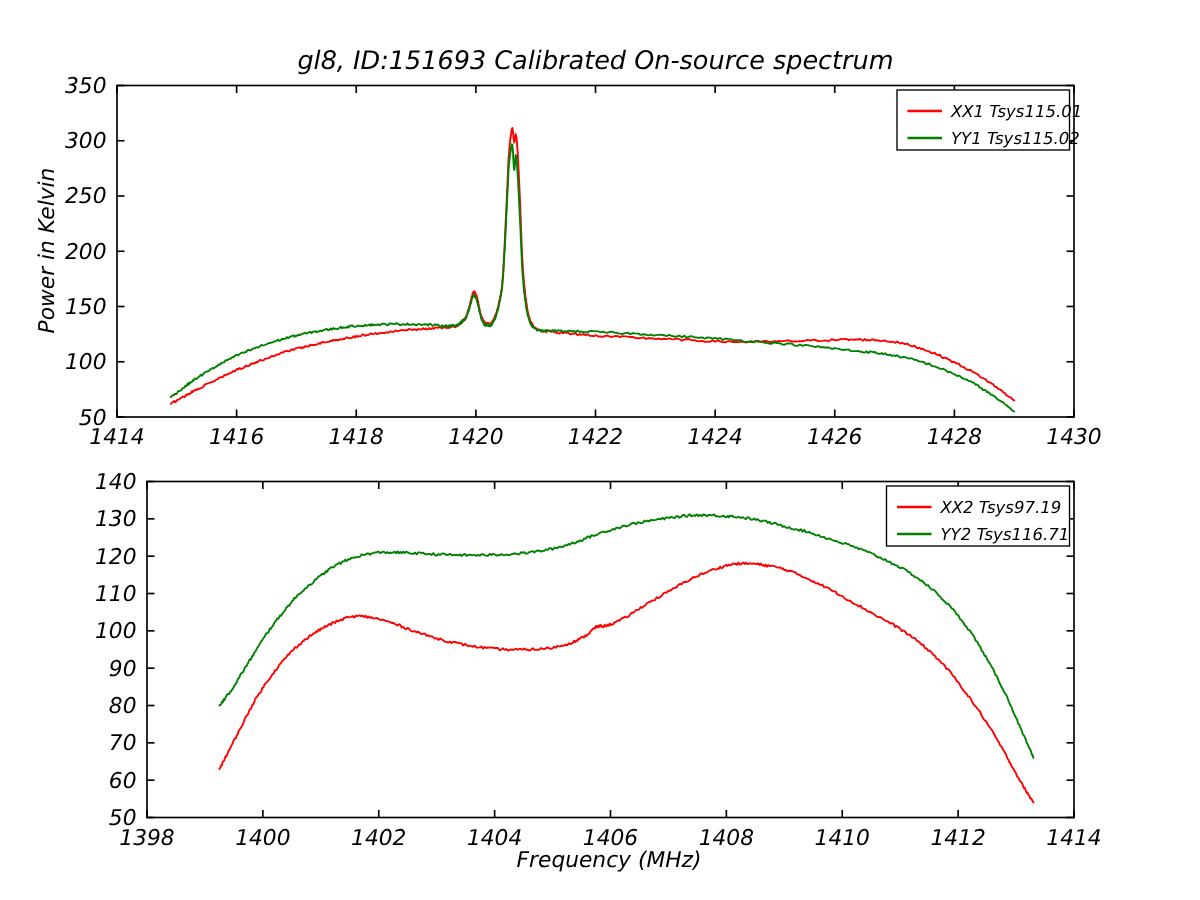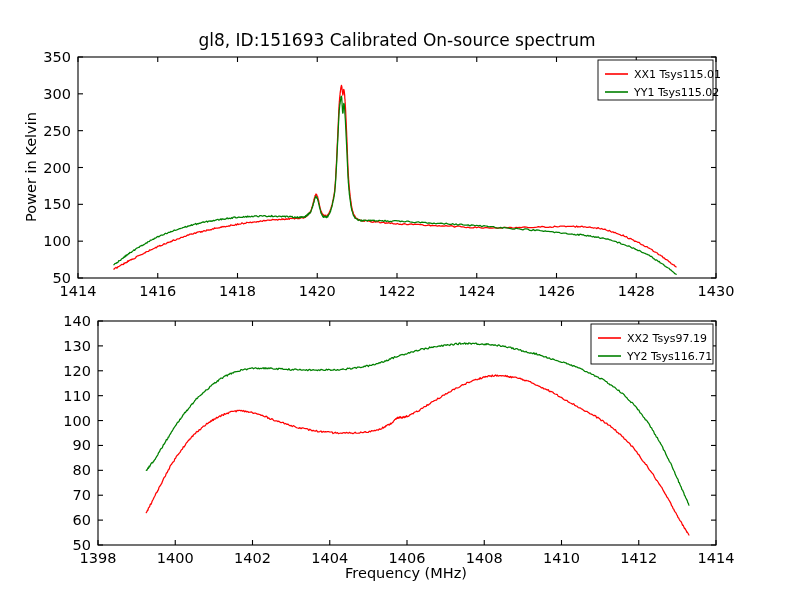--- a/index.html
+++ b/index.html
@@ -11,20 +11,21 @@
     width: 800px;
     height: 600px;
     font-family: "DejaVu Sans", sans-serif;
     overflow: hidden;
   }
   #figure {
     position: relative;
     width: 800px;
     height: 600px;
     background: #0369a1;
+    font-style: italic;
   }
   svg.plot-canvas {
     position: absolute;
     left: 0;
     top: 0;
     width: 800px;
     height: 600px;
     display: block;
   }
   text {

